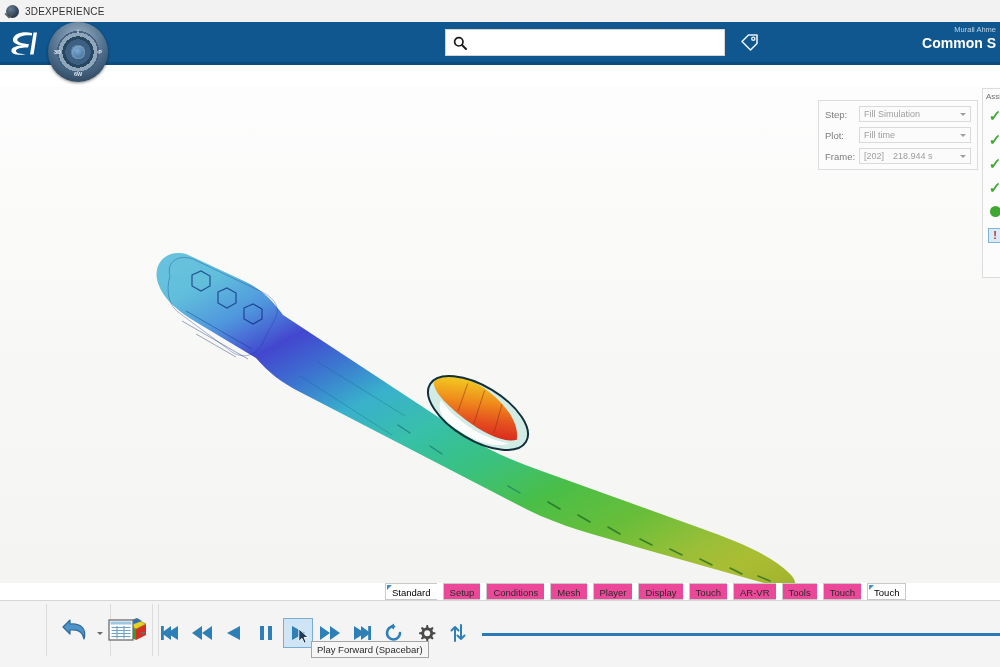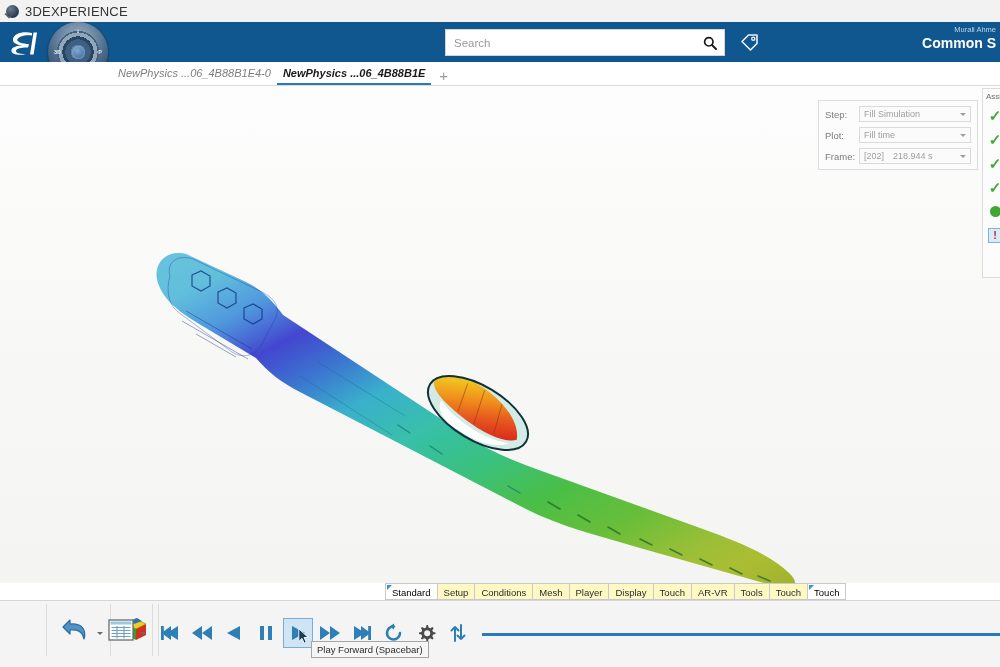--- a/index.html
+++ b/index.html
@@ -13,21 +13,21 @@
   
   .os-bar {
     position: absolute; left: 0; top: 0; width: 1000px; height: 22px;
     background: #f2f2f2; display: flex; align-items: center; padding-left: 6px;
   }
   .os-logo {
     width: 13px; height: 13px; border-radius: 50%;
     background: radial-gradient(circle at 35% 30%, #6a7f92 0%, #2d3f52 65%, #1b2735 100%);
     margin-right: 6px; flex: none;
   }
-  .os-title { font-size: 13px; color: #333; letter-spacing: .2px; }
+  .os-title { font-size: 10px; color: #333; letter-spacing: .2px; }
 
   
   .app-header {
     position: absolute; left: 0; top: 22px; width: 1000px; height: 40px;
     background: #11578f;
   }
   .header-accent {
     position: absolute; left: 0; top: 62px; width: 1000px; height: 3px;
     background: #0d4c7e;
   }
@@ -156,25 +156,25 @@
   .dot-ok { width: 11px; height: 11px; border-radius: 50%; background: #3ea832; }
   .warn-box {
     width: 15px; height: 15px; background: #d8ecf8; border: 1px solid #7fb4d8;
     display: flex; align-items: center; justify-content: center;
   }
   .warn-mark { color: #c8282d; font-size: 11px; font-weight: bold; line-height: 1; }
 
   
   .ctx-tabs {
     position: absolute; left: 385px; top: 583px; height: 17px;
-    display: flex; align-items: stretch;
+    display: flex; align-items: stretch; gap: 6px;
   }
   .ctx-tab {
     font-size: 9.5px; color: #2b2b2b; padding: 2px 6px 0 6px;
-    border: 1px solid #c9c9c9; border-right: 0; background: #fef9c3;
+    border: 1px solid #c9c9c9; border-right: 0; background: #ec4899;
     white-space: nowrap; cursor: pointer; position: relative;
     font-family: "Liberation Sans", sans-serif; line-height: 13px;
   }
   .ctx-tab:last-child { border-right: 1px solid #c9c9c9; }
   .ctx-tab.is-active { background: #ffffff; color: #000; }
   .ctx-tab.is-active::before {
     content: ""; position: absolute; left: 1px; top: 1px;
     width: 5px; height: 5px; background: #3d8fd0;
     clip-path: polygon(0 0, 100% 0, 0 100%);
   }
@@ -252,46 +252,40 @@
   <div class="compass">
     <span class="clab n">i</span>
     <span class="clab w">3D</span>
     <span class="clab e">P</span>
     <span class="clab s">6W</span>
     <div class="cdot"></div>
   </div>
 
 
   <div class="search-wrap">
-    <input class="search-input" type="text" placeholder="Search" style="">
     <button class="search-btn">
       <svg width="14" height="14" viewBox="0 0 14 14">
         <circle cx="5.8" cy="5.8" r="4.2" fill="none" stroke="#1a1a1a" stroke-width="1.7"></circle>
         <line x1="9" y1="9" x2="13" y2="13" stroke="#1a1a1a" stroke-width="2" stroke-linecap="round"></line>
       </svg>
     </button>
   </div>
 
   <button class="tag-btn">
     <svg width="20" height="18" viewBox="0 0 20 18">
       <path d="M2 8.5 L8.5 2 L17 2 L17 10.5 L10.5 17 Z" fill="none" stroke="#e8f0f7" stroke-width="1.6" stroke-linejoin="round"></path>
       <circle cx="13.3" cy="5.7" r="1.6" fill="none" stroke="#e8f0f7" stroke-width="1.4"></circle>
     </svg>
   </button>
 
   <div class="user-block">
     <div class="user-name">Murali Ahme</div>
     <div class="user-role">Common S</div>
   </div>
 
-  <div class="tabstrip">
-    <div class="tab">NewPhysics ...06_4B88B1E4-0</div>
-    <div class="tab is-active">NewPhysics ...06_4B88B1E</div>
-    <button class="tab-add">+</button>
-  </div>
 
   <div class="viewport">
     <svg width="1000" height="497" viewBox="0 0 1000 497">
       <defs>
         <linearGradient id="fillGrad" x1="0.08" y1="0.08" x2="0.92" y2="0.92">
           <stop offset="0.00" stop-color="#2aa9cf"></stop>
           <stop offset="0.09" stop-color="#1e7ad4"></stop>
           <stop offset="0.18" stop-color="#1a1ec4"></stop>
           <stop offset="0.27" stop-color="#1c61c9"></stop>
           <stop offset="0.36" stop-color="#23a8c6"></stop>

